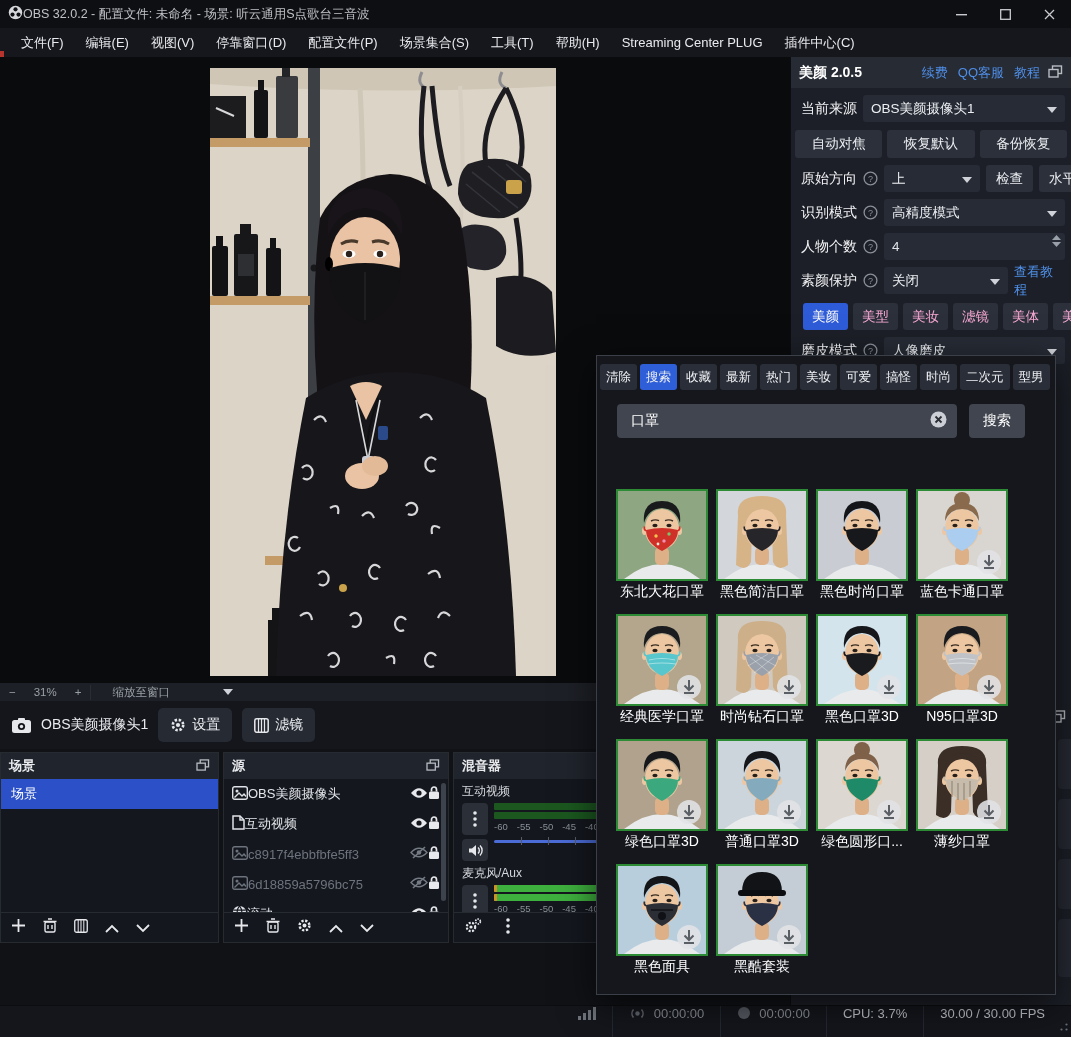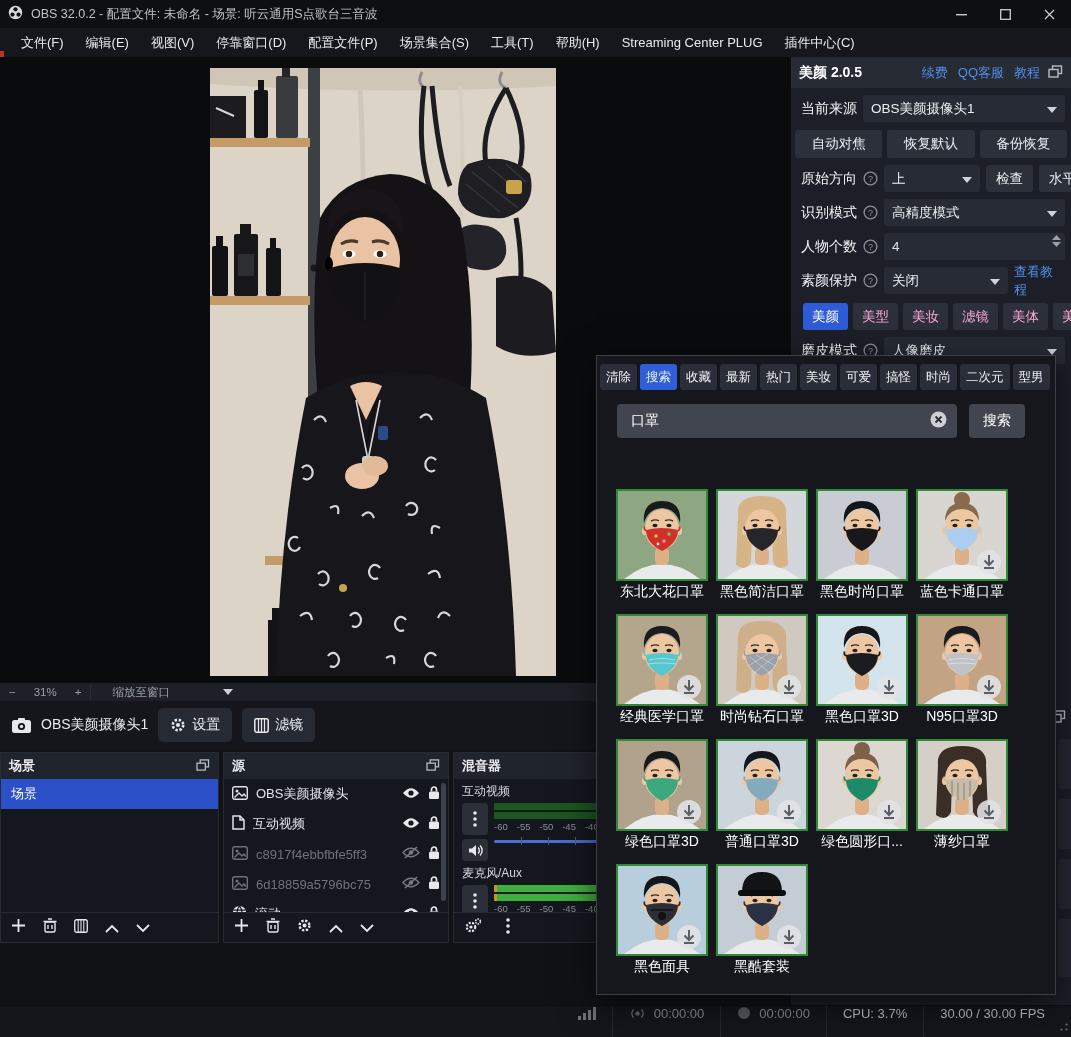--- a/index.html
+++ b/index.html
@@ -2,21 +2,21 @@
 <html><head>
 <meta charset="utf-8">
 <style>
   * { margin:0; padding:0; box-sizing:border-box; }
   html,body { background:#000; }
   body { font-family:"Liberation Sans","DejaVu Sans",sans-serif; }
   #app { position:relative; width:1071px; height:1037px; background:#101216; overflow:hidden; color:#dfe2e6; }
 
   
   .titlebar { position:absolute; left:0; top:0; width:1071px; height:28px; background:#0e0f12; display:flex; align-items:center; padding-left:8px; }
-  .titlebar .ttext { font-size:12.5px; color:#bfc2c7; margin-left:8px; }
+  .titlebar .ttext { font-size:12.5px; color:#bfc2c7; margin-left:0; }
   .wincontrols { position:absolute; right:0; top:0; height:28px; display:flex; }
   .winbtn { width:44px; height:28px; display:flex; align-items:center; justify-content:center; }
 
   
   .menubar { position:absolute; left:0; top:28px; width:1071px; height:29px; background:#15171d; display:flex; align-items:flex-end; padding-left:10px; white-space:nowrap; overflow:hidden; }
   .menuitem { font-size:13px; color:#e8eaed; padding:0 11px; height:29px; line-height:29px; }
   .red-ind { position:absolute; left:0; top:51px; width:4px; height:6px; background:#b5342e; }
 
   
   .preview-area { position:absolute; left:0; top:57px; width:790px; height:626px; background:#0a0b0d; }
@@ -57,21 +57,21 @@
   .dock { position:absolute; top:752px; height:191px; background:#14171e; border:1px solid #262a31; }
   .dock-head { height:26px; background:#20242c; display:flex; align-items:center; padding:0 8px; font-size:13px; font-weight:bold; color:#e8eaed; }
   .dock-head .pop { margin-left:auto; }
   .dock-body { position:absolute; left:0; top:26px; right:0; bottom:30px; overflow:hidden; }
   .dock-foot { position:absolute; left:0; bottom:0; right:0; height:30px; border-top:1px solid #262a31; display:flex; align-items:center; gap:17px; padding-left:10px; }
   #dock-scenes { left:0; width:219px; }
   #dock-sources { left:223px; width:226px; }
   #dock-mixer { left:453px; width:334px; }
   .scene-row { height:30px; display:flex; align-items:center; padding-left:10px; font-size:13px; color:#fff; }
   .scene-row.selected { background:#2b50c8; }
-  .src-row { height:30px; display:flex; align-items:center; padding:0 8px 0 8px; gap:8px; font-size:13px; color:#e3e5e9; }
+  .src-row { height:30px; display:flex; align-items:center; padding:0 8px 0 8px; font-size:13px; color:#e3e5e9; }
   .src-row .nm { flex:1; overflow:hidden; white-space:nowrap; text-overflow:ellipsis; }
   .src-row.dim .nm { color:#6d737c; }
   .src-scroll { position:absolute; right:2px; top:2px; width:5px; height:118px; border-radius:3px; background:#3d434c; }
 
   .mix-ch { margin:4px 8px 0 8px; }
   .mix-name { font-size:12px; color:#d4d7dc; margin-bottom:3px; }
   .mix-grid { display:flex; gap:6px; }
   .mix-btncol { display:flex; flex-direction:column; gap:4px; }
   .mix-btn { width:26px; border-radius:4px; background:#2b2f38; display:flex; align-items:center; justify-content:center; }
   .mix-btn.tall { height:32px; }

